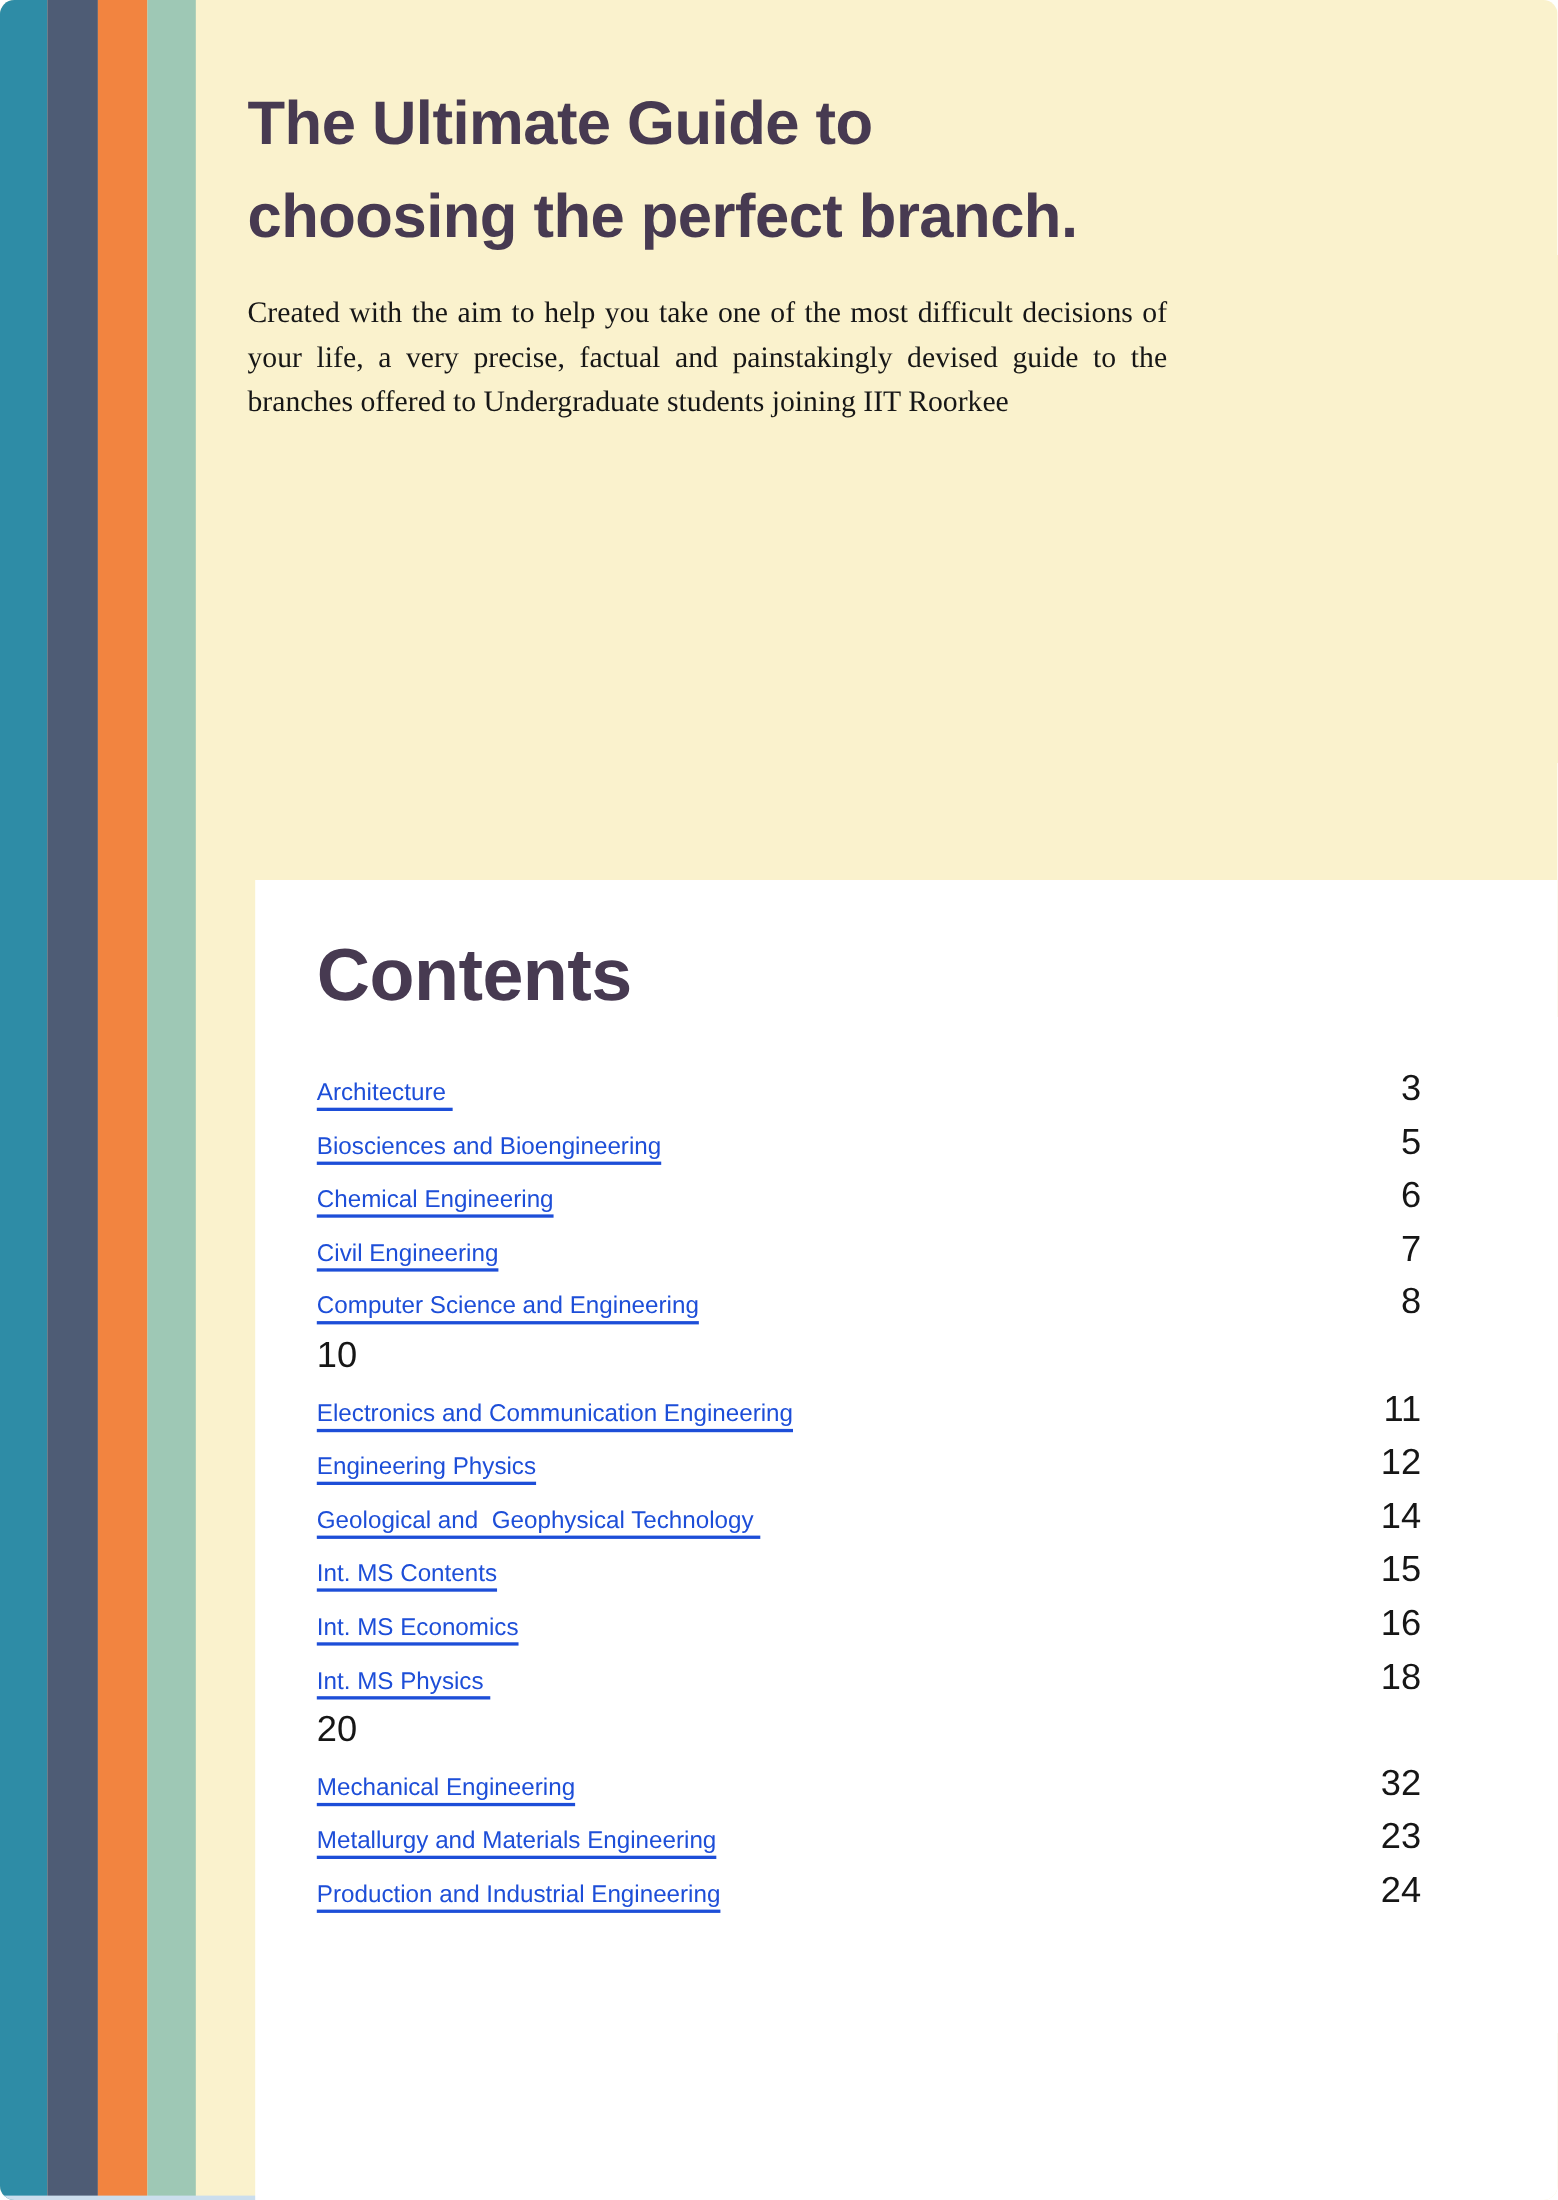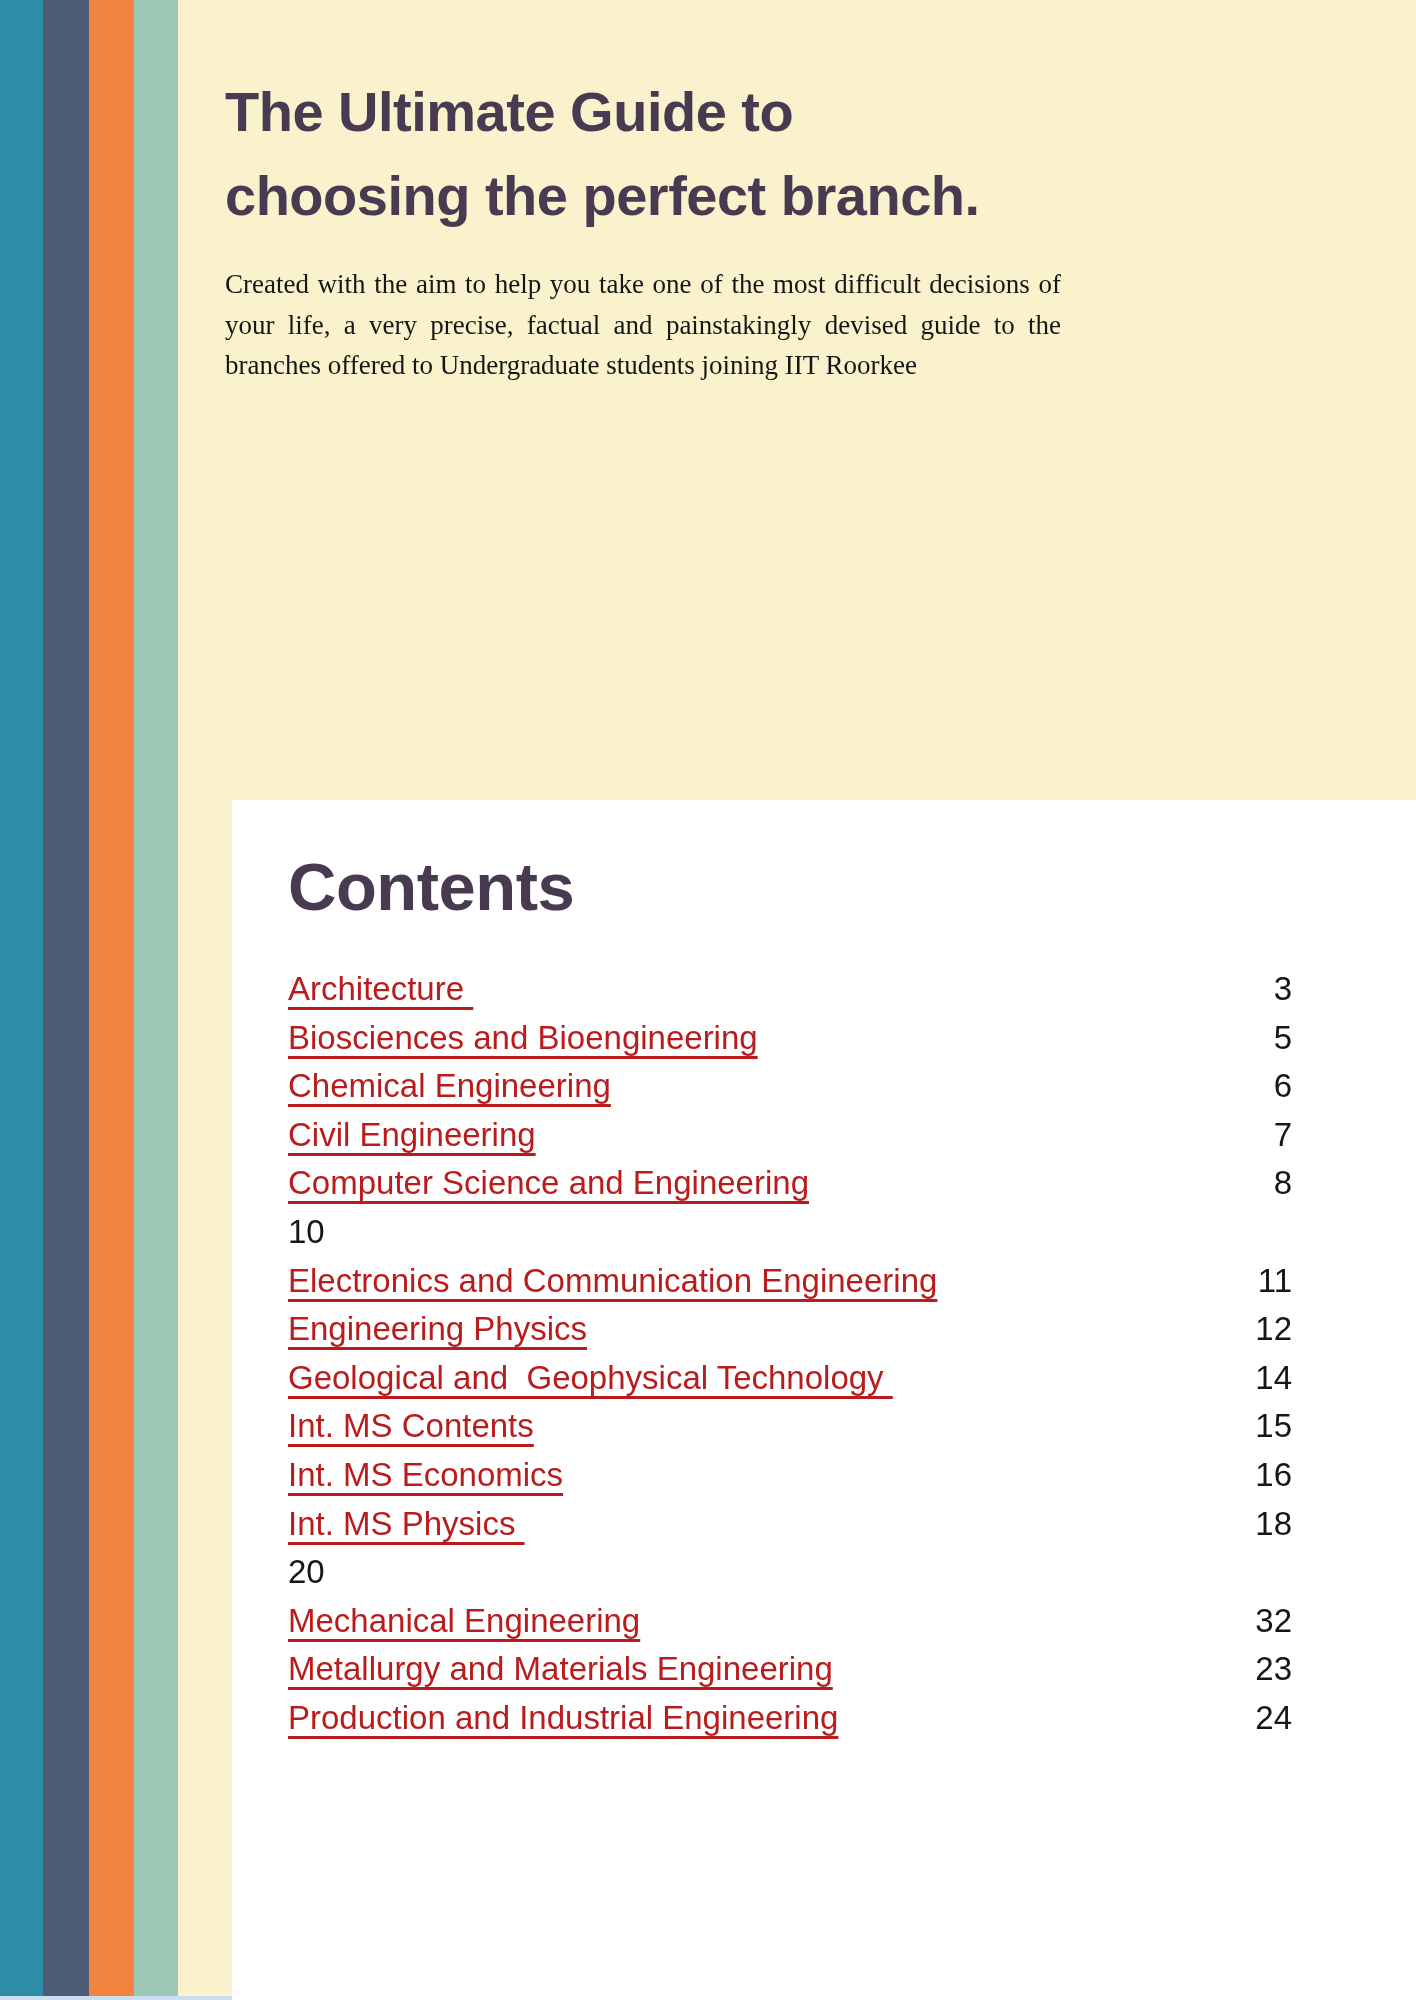--- a/index.html
+++ b/index.html
@@ -7,20 +7,21 @@
   body {
     font-family: "Liberation Sans", sans-serif;
     background: #ffffff;
   }
   .page {
     position: relative;
     width: 1416px;
     height: 2000px;
     background: #faf2cd;
     overflow: hidden;
+    border-radius: 13px;
   }
 
   
   .stripe { position: absolute; top: 0; bottom: 0; }
   .stripe.s1 { left: 0;    width: 43px; background: #2e8ca6; }
   .stripe.s2 { left: 43px; width: 46px; background: #4e5c75; }
   .stripe.s3 { left: 89px; width: 45px; background: #f28440; }
   .stripe.s4 { left: 134px;width: 44px; background: #9ec8b5; }
   .page-edge {
     position: absolute; left: 0; bottom: 0;
@@ -69,23 +70,23 @@
     left: 56px; top: 170px;
     width: 1004px;
   }
   .toc-row {
     display: flex;
     justify-content: space-between;
     align-items: baseline;
     height: 48.6px;
   }
   .toc-label {
-    font-size: 33px;
+    font-size: 22px;
     font-weight: 300;
-    color: #b91c1c;
+    color: #1d4ed8;
     white-space: pre-wrap;
     text-decoration: underline;
     text-decoration-thickness: 3px;
     text-underline-offset: 7px;
     cursor: pointer;
     text-align: right;
   }
   .toc-page {
     font-size: 33px;
     font-weight: 300;

